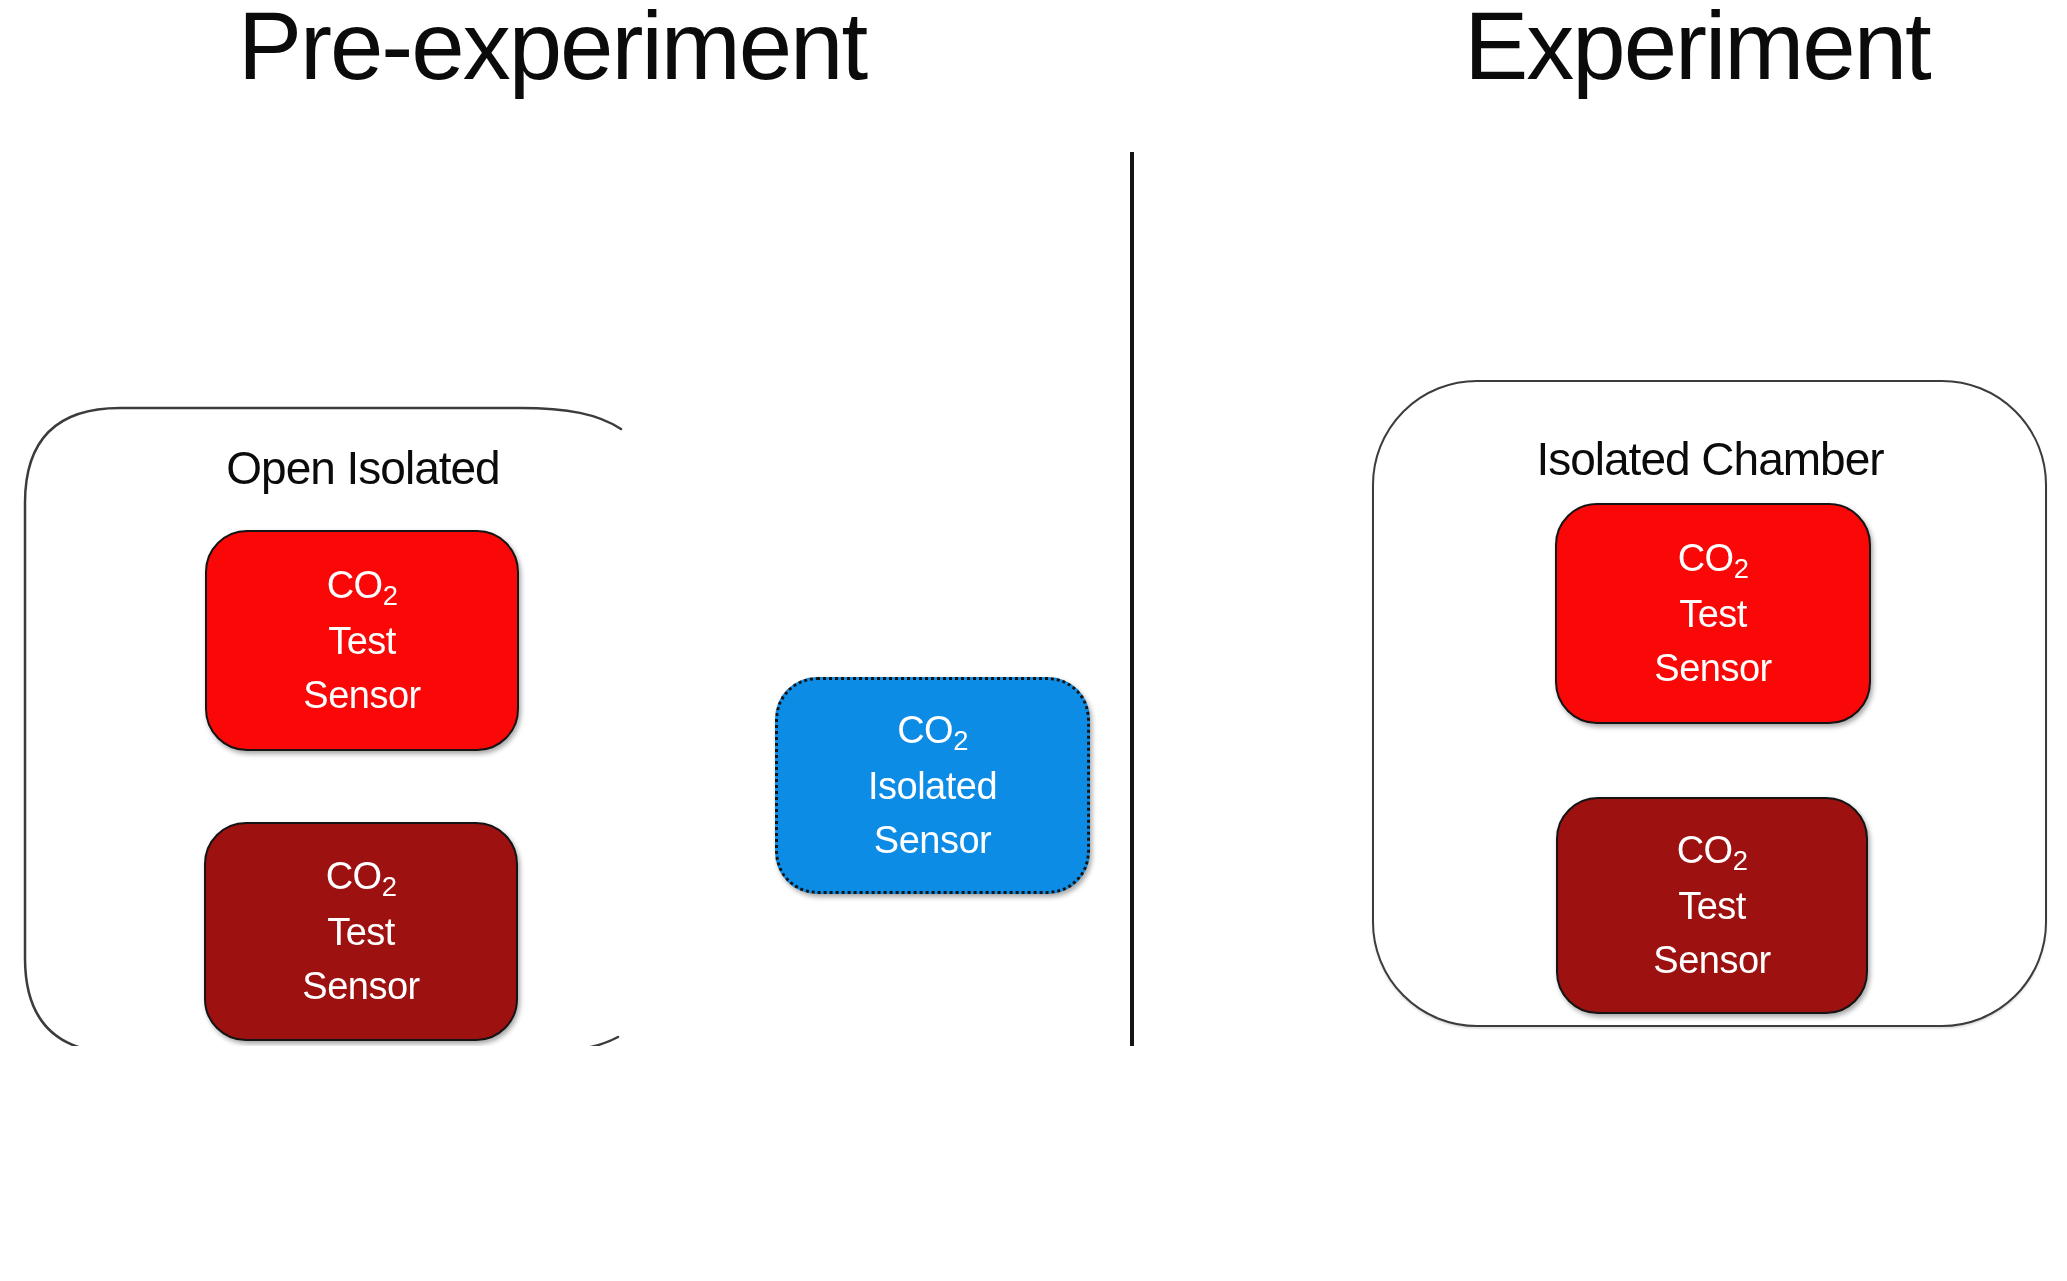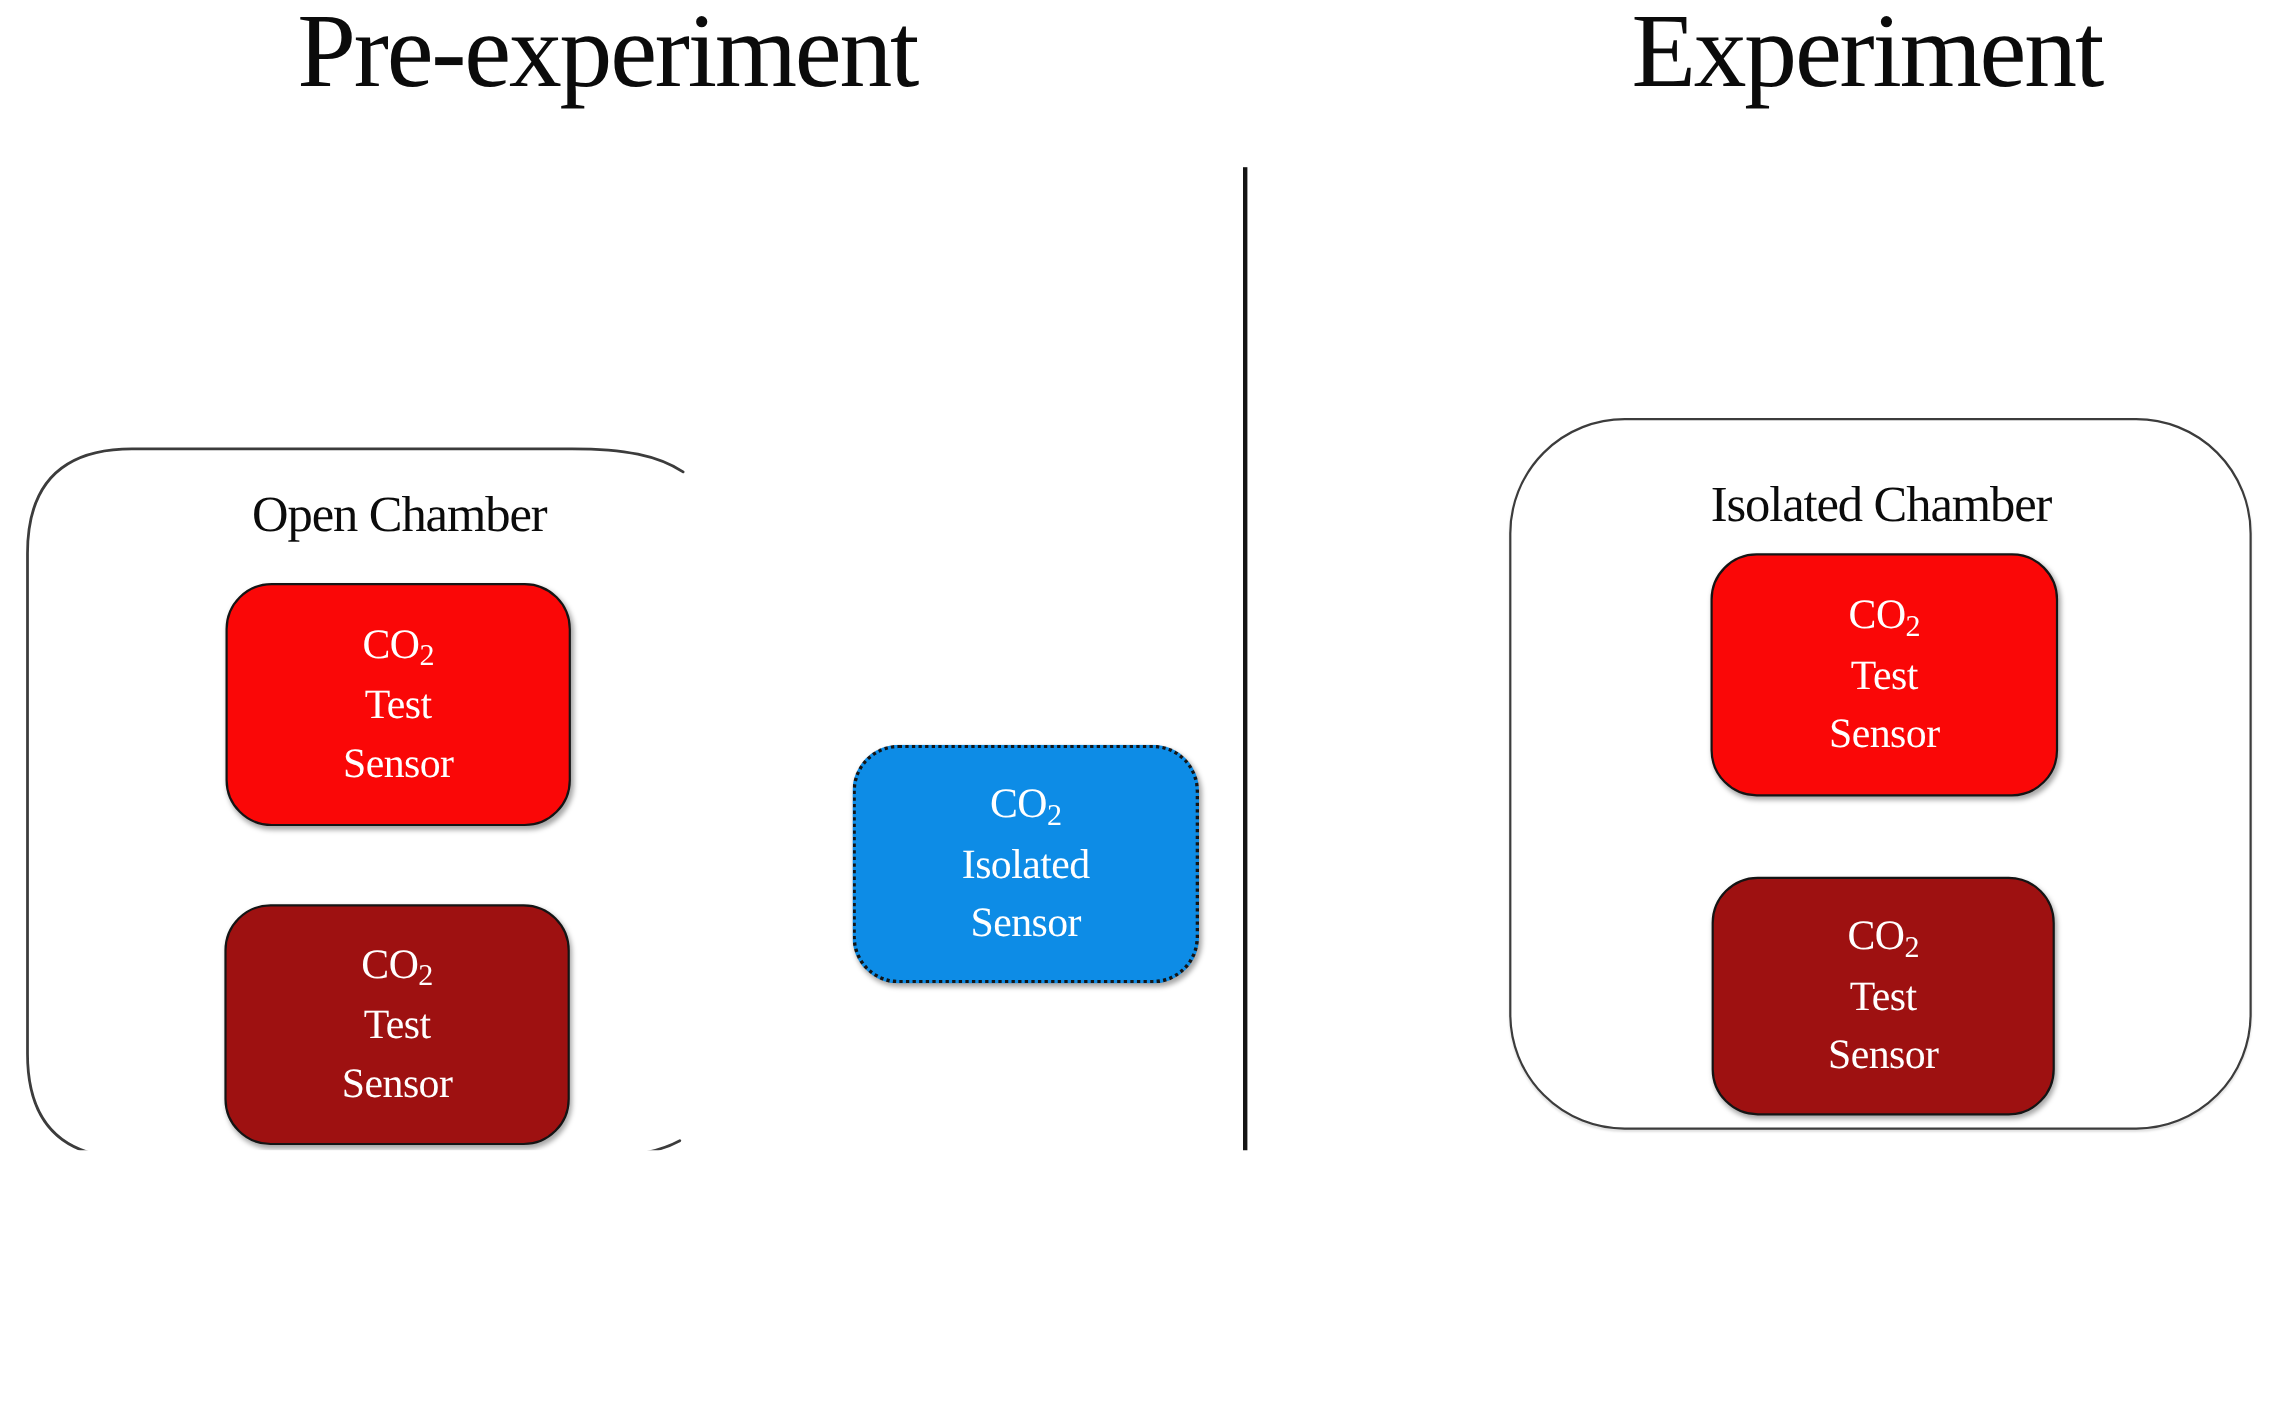--- a/index.html
+++ b/index.html
@@ -6,21 +6,21 @@
     margin: 0;
     padding: 0;
     background: #ffffff;
   }
   .canvas {
     position: relative;
     width: 2067px;
     height: 1046px;
     background: #ffffff;
     overflow: hidden;
-    font-family: Liberation Serif, serif;
+    font-family: Liberation Sans, sans-serif;
   }
 
   .section-title {
     position: absolute;
     top: -14px;
     text-align: center;
     font-size: 96px;
     line-height: 1.25;
     font-weight: 400;
     letter-spacing: -2px;
@@ -108,21 +108,21 @@
   <div class="section-title title-left">Pre-experiment</div>
 
   <div class="section-title title-right">Experiment</div>
 
   <div class="divider"></div>
 
   <svg class="open-chamber-svg" viewBox="0 0 610 660">
     <path d="M 601 29 C 578 14 548 8 500 8 L 100 8 Q 5 8 5 103 L 5 558 Q 5 653 100 653 L 500 653 C 550 653 578 648 598 637" fill="#ffffff" stroke="#3c3c3c" stroke-width="2.5" stroke-linecap="round"></path>
   </svg>
 
-  <div class="chamber-label label-open">Open Chamber</div>
+  <div class="chamber-label label-open">Open Isolated</div>
 
   <div class="isolated-chamber"></div>
 
   <div class="chamber-label label-isolated">Isolated Chamber</div>
 
   <div class="sensor-box pos-l1" style="background-color: rgb(250, 7, 7);">
     <div><span>CO</span><span class="sub">2</span></div>
     <div>Test</div>
     <div>Sensor</div>
   </div>

